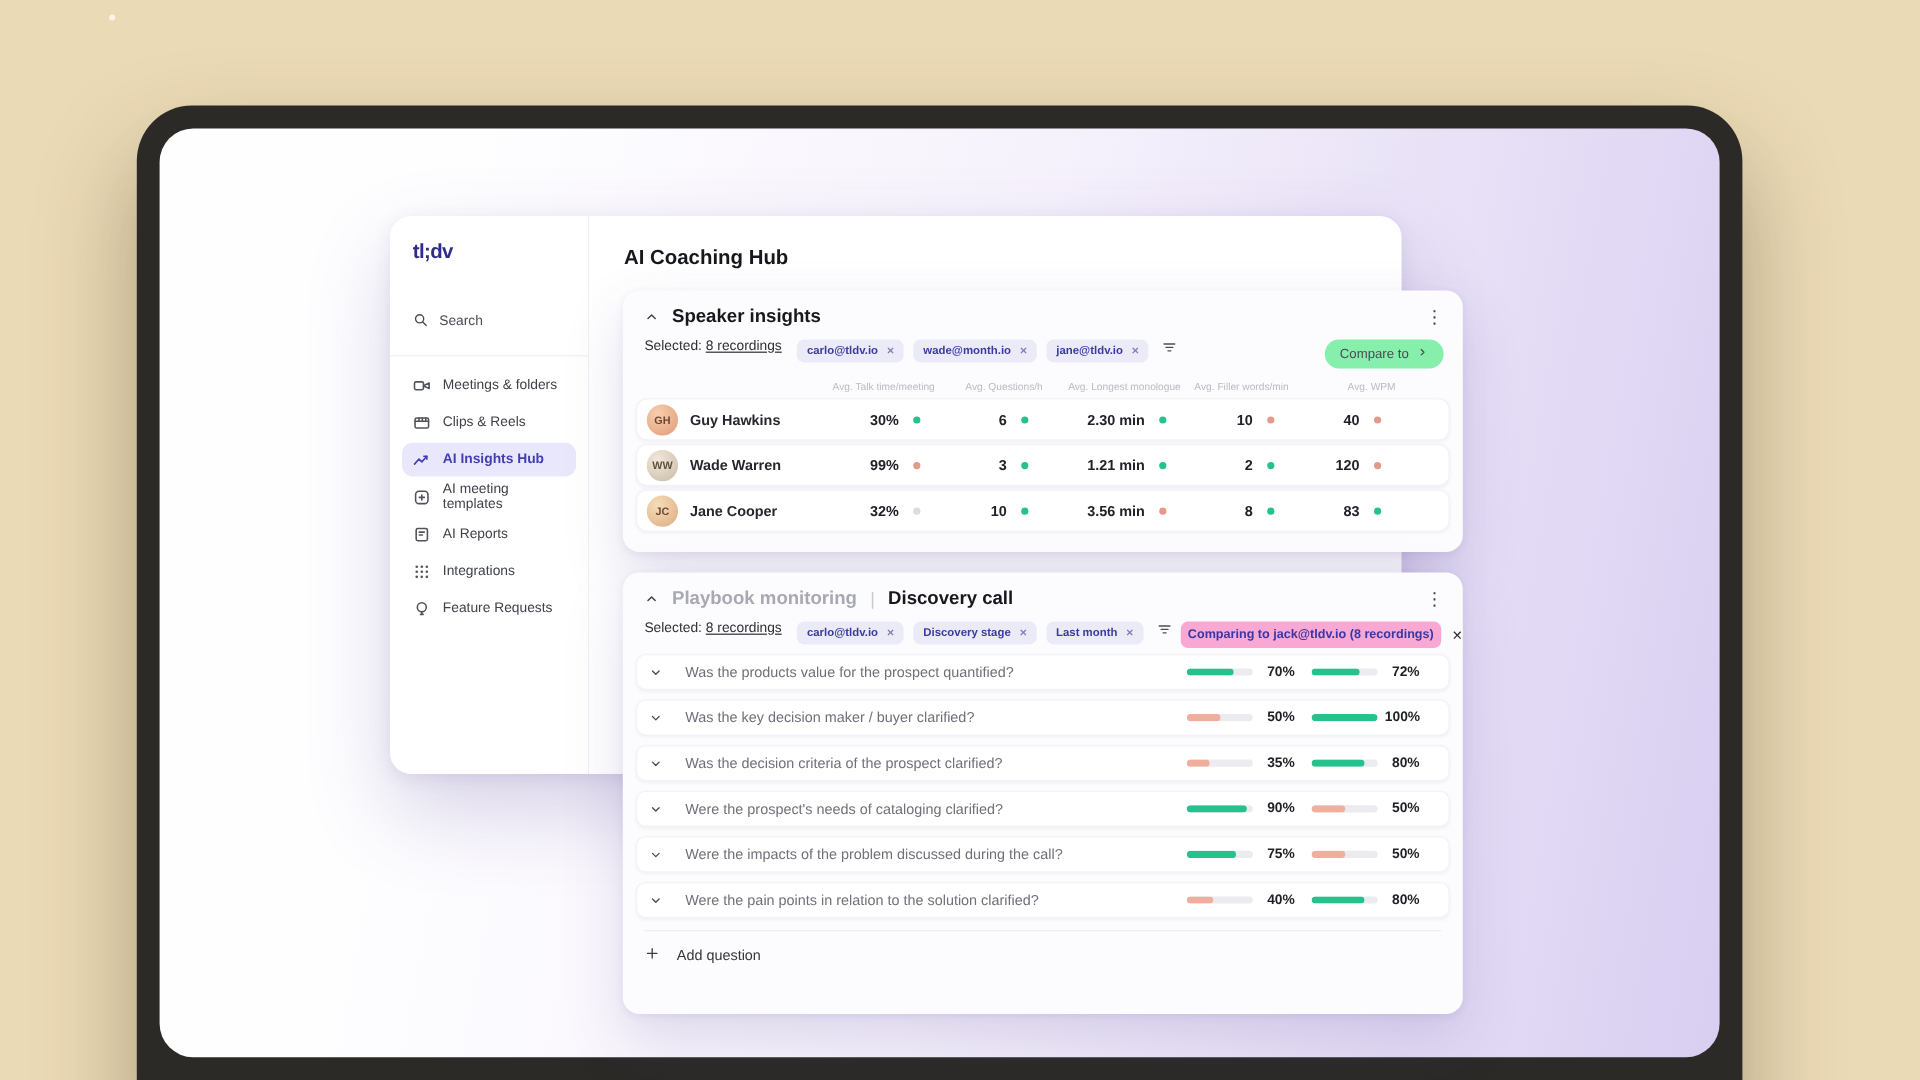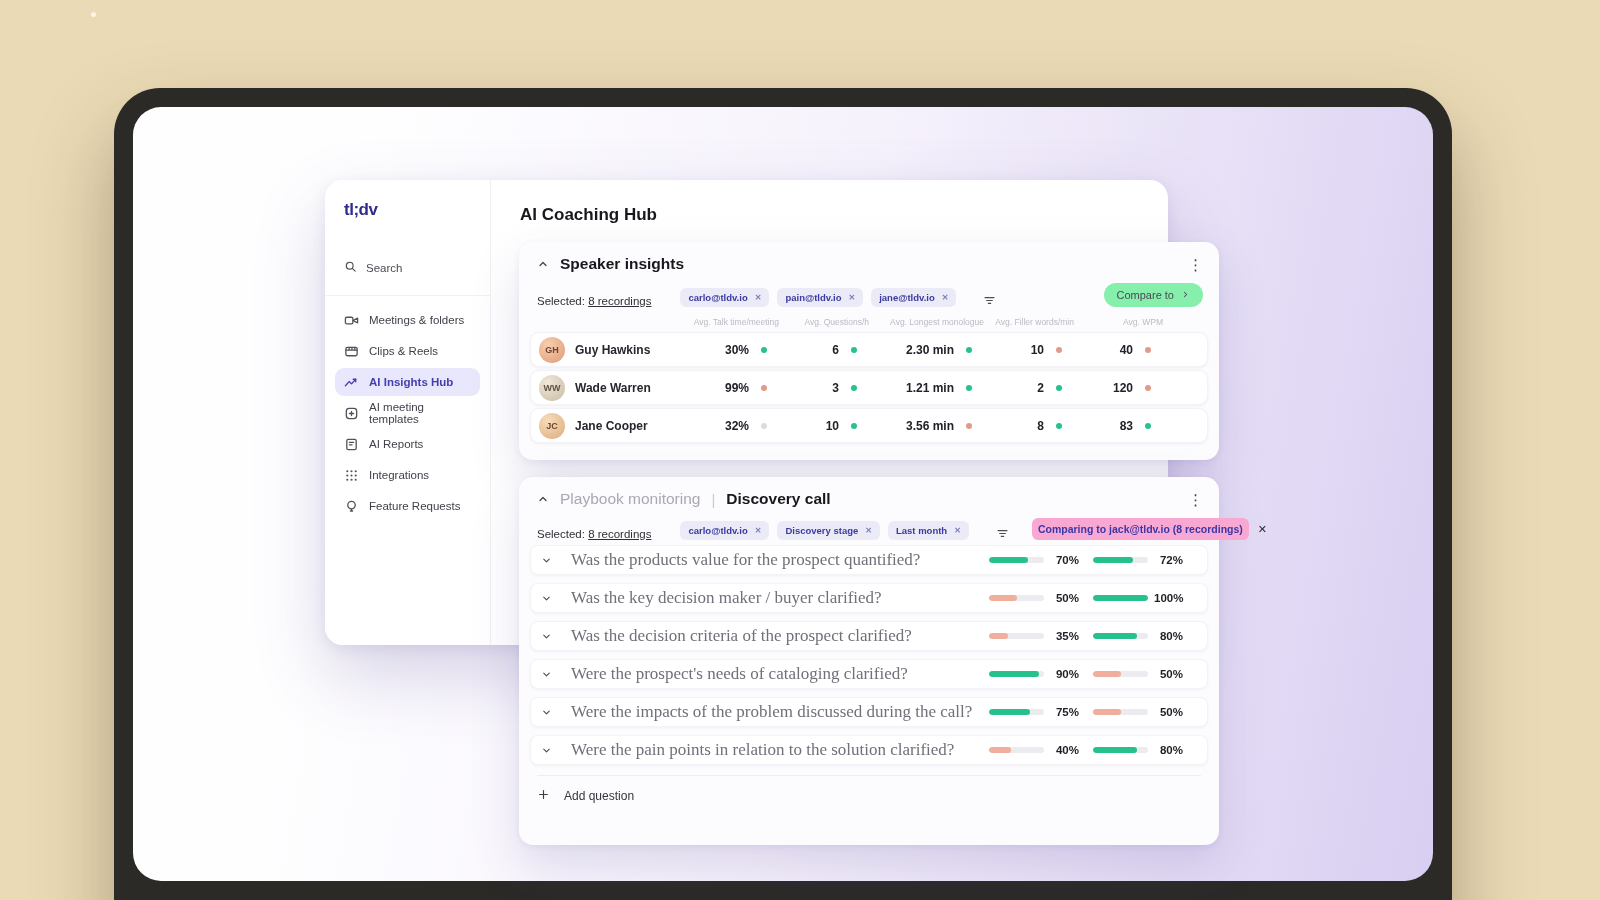--- a/index.html
+++ b/index.html
@@ -38,28 +38,28 @@
   .main-title { position:absolute; left:195px; top:25px; font-size:17px; font-weight:600; color:#17181d;text-align:right; }
 
   
   .card { position:absolute; background:#fcfcfe; border-radius:14px;
           box-shadow:0 22px 48px rgba(86,70,150,.17), 0 2px 6px rgba(86,70,150,.08); }
   .speaker-card  { left:519px; top:242px; width:700px; height:218px; }
   .playbook-card { left:519px; top:477px; width:700px; height:368px; }
 
   .card-head { display:flex; align-items:center; gap:11px; padding:13px 16px 0 18px; }
   .card-head h2 { font-size:15.5px; font-weight:700; color:#17181e; }
-  .title-muted { font-size:15.5px; font-weight:400; color:#a8a9b2; }
+  .title-muted { font-size:15.5px; font-weight:700; color:#a8a9b2; }
   .title-sep { font-size:15px; color:#c9cad2; font-weight:400; }
   .collapse-btn { background:none; border:none; color:#3f4046; display:flex; cursor:pointer; padding:0; }
   .collapse-btn svg { width:12px; height:12px; }
   .kebab { margin-left:auto; background:none; border:none; font-size:15px; color:#3c3d43;
            cursor:pointer; line-height:1; }
 
-  .filter-row { display:flex; align-items:flex-end; gap:23px; margin:10px 16px 0 18px; }
+  .filter-row { display:flex; align-items:flex-start; gap:7px; margin:10px 16px 0 18px; }
   .sel-label { font-size:11.5px; color:#2f3038; white-space:nowrap; }
   .sel-link { text-decoration:underline; color:inherit; font-weight:500; cursor:pointer; }
   .chips { display:flex; gap:8px; margin-left:6px; }
   .chip { display:inline-flex; align-items:center; gap:7px; background:#ebebf8; border-radius:6px;
           padding:4px 8px; font-size:9.5px; font-weight:700; color:#3a3aa0; cursor:pointer; white-space:nowrap; }
   .chip-x { font-size:8px; color:#7d7eb8; }
   .icon-btn { background:none; border:none; color:#4c4d55; display:flex; cursor:pointer; margin-left:4px; }
   .icon-btn svg { width:13px; height:13px; }
   .compare-btn { margin-left:auto; display:flex; align-items:center; gap:7px; background:#86efac;
                  border:none; border-radius:14px; padding:6px 13px; font-size:11px; color:#4a4b54; cursor:pointer; }
@@ -92,21 +92,21 @@
   
   .qcols { display:grid; grid-template-columns:16px 1fr 90px 90px; gap:14px;
            margin:12px 35px 0 21px; font-size:8.5px; color:#b9bac4; }
   .q-col-h { text-align:center; white-space:nowrap; }
   .qrows { margin:5px 11px 0; display:flex; flex-direction:column; gap:8px; }
   .qrow { display:grid; grid-template-columns:16px 1fr 90px 90px; gap:14px; align-items:center;
           height:30px; background:#fff; border-radius:8px; border:1px solid #f3f3f7;
           box-shadow:0 1px 3px rgba(40,40,80,.05); padding:0 24px 0 10px; }
   .q-chevron { display:flex; color:#4a4b52; cursor:pointer; }
   .q-chevron svg { width:11px; height:11px; }
-  .q-text { font-size:17px; color:#6f7079; white-space:nowrap; overflow:hidden;font-family:Liberation Serif, serif; }
+  .q-text { font-size:12px; color:#6f7079; white-space:nowrap; overflow:hidden; }
   .bar-group { display:flex; align-items:center; gap:6px; justify-content:flex-end; }
   .track { width:55px; height:6px; border-radius:3px; background:#ebebf0; overflow:hidden; }
   .fill { height:100%; border-radius:3px; }
   .fill.good { background:#27c18c; } .fill.bad { background:#f0ae9d; }
   .pct { width:29px; text-align:right; font-weight:700; font-size:11.5px; color:#1f2026; }
   .add-row { margin:10px 18px 0; padding-top:12px; border-top:1px solid #ededf2;
              display:flex; align-items:center; gap:14px; font-size:12px; color:#35363d; cursor:pointer; }
   .add-row svg { width:13px; height:13px; color:#3c3d44; }
 </style>
 </head>
@@ -222,21 +222,21 @@
       <span class="sel-label">
         <span>Selected:</span>
         <span class="sel-link">8 recordings</span>
       </span>
       <div class="chips" id="speaker-chips">
           <span class="chip">
             <span>carlo@tldv.io</span>
             <span class="chip-x">✕</span>
           </span>
           <span class="chip">
-            <span>pain@tldv.io</span>
+            <span>wade@month.io</span>
             <span class="chip-x">✕</span>
           </span>
           <span class="chip">
             <span>jane@tldv.io</span>
             <span class="chip-x">✕</span>
           </span>
         </div>
       <button class="icon-btn">
         <svg viewBox="0 0 16 16" fill="none" stroke="currentColor" stroke-width="1.4" stroke-linecap="round">
             <path d="M2.5 4.5h11M4.5 8h7M6.5 11.5h3"></path>

